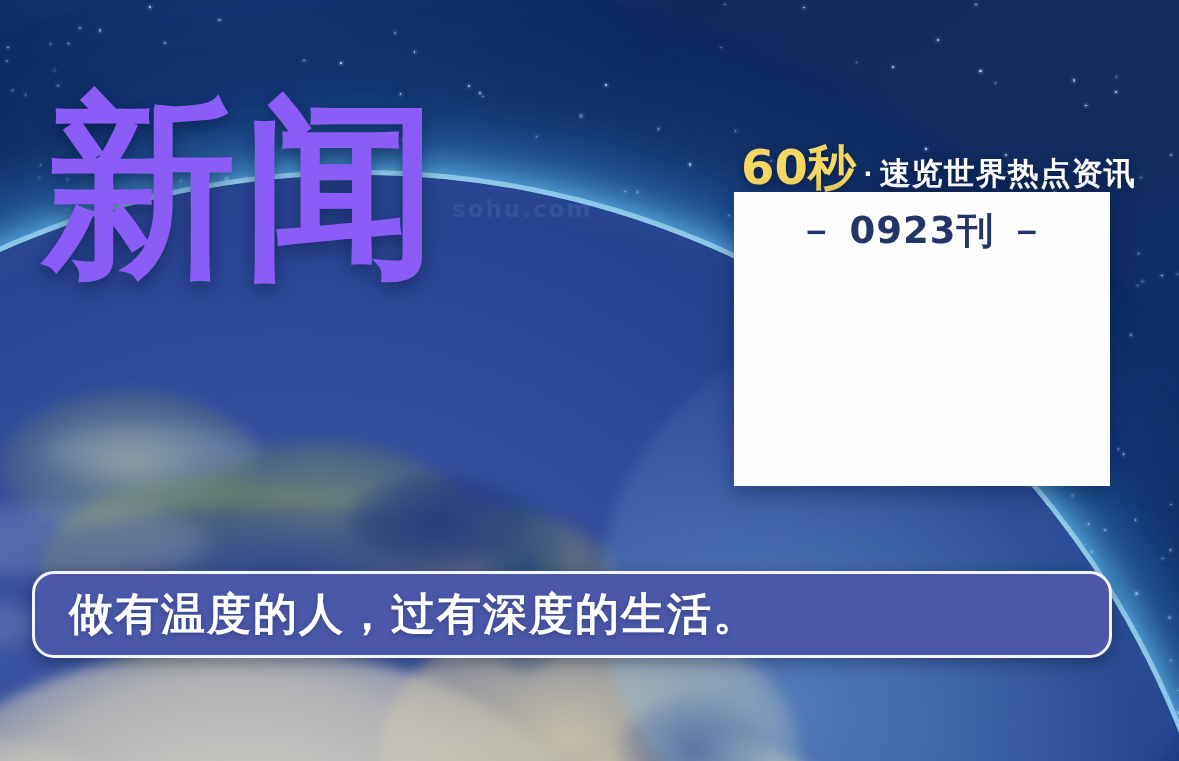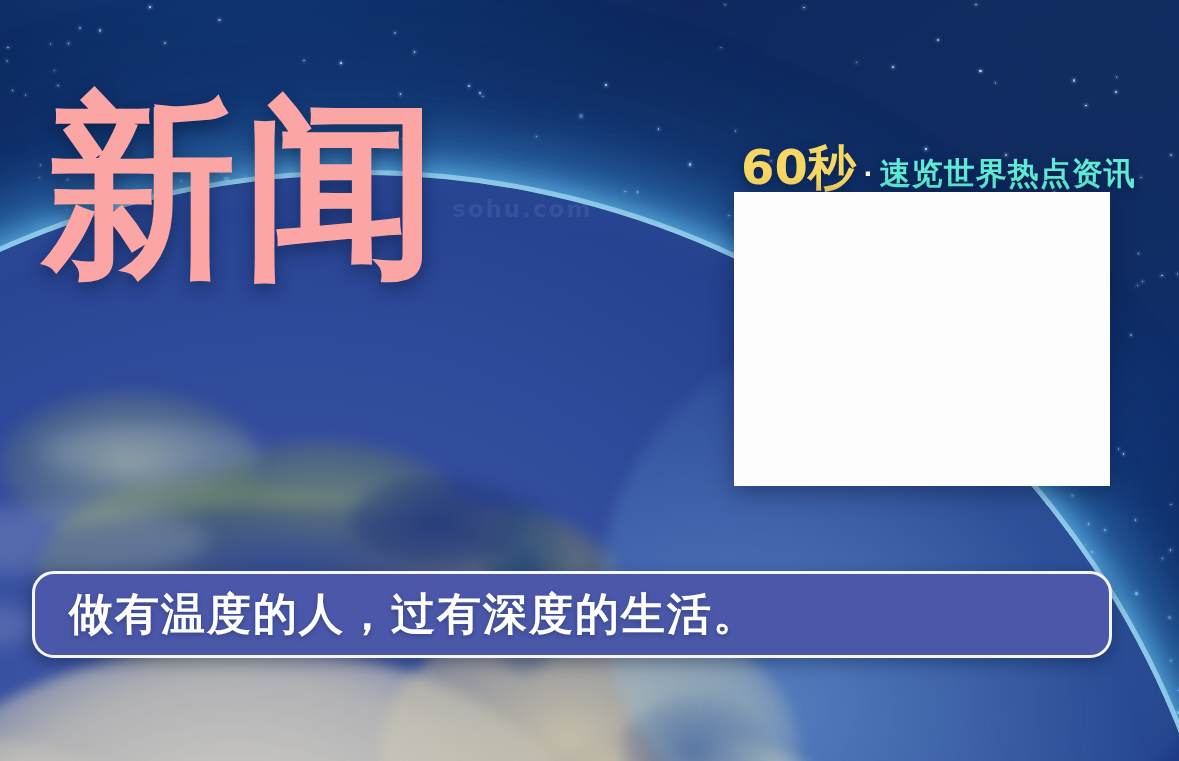--- a/index.html
+++ b/index.html
@@ -86,21 +86,21 @@
     line-height:.92;
     white-space:nowrap;
   }
   .t-jinri{
     font-size:185px;
     color:#f9e68f;
     text-shadow:0 6px 16px rgba(4,18,46,.45);
   }
   .t-xinwen{
     font-size:195px;
-    color:#fca5a5;
+    color:#8b5cf6;
     margin-top:6px;margin-left:-4px;
     text-shadow:0 6px 18px rgba(4,18,46,.45);
   }
 
   
   .date-pill{
     position:absolute;left:910px;top:65px;
     padding:4px 15px 6px;
     background:#fdfdfe;border-radius:9px;
     color:#21306b;font-size:25px;font-weight:700;
@@ -115,21 +115,21 @@
     display:flex;align-items:baseline;white-space:nowrap;
     text-shadow:0 3px 10px rgba(4,18,46,.5);
   }
   .tag-60{
     font-size:48px;font-weight:700;color:#f6d763;
     letter-spacing:0px;
     font-family:"DejaVu Sans","Liberation Sans",sans-serif;
   }
   .tag-dot{font-size:30px;color:#ffffff;margin:0 6px 0 8px;font-weight:700;}
   .tag-rest{
-    font-size:31px;font-weight:700;color:#5eead4;letter-spacing:1px;
+    font-size:31px;font-weight:700;color:#ffffff;letter-spacing:1px;
     font-family:"DejaVu Sans","Liberation Sans",sans-serif;
   }
 
   
   .info-card{
     position:absolute;left:734px;top:192px;
     width:376px;height:294px;
     background:#fdfdfd;
     box-shadow:0 6px 22px rgba(3,14,40,.38);
     display:flex;flex-direction:column;align-items:center;
@@ -381,19 +381,20 @@
   </div>
 
 
   <div class="tagline">
     <span class="tag-60">60秒</span>
     <span class="tag-dot">·</span>
     <span class="tag-rest">速览世界热点资讯</span>
   </div>
 
   <div class="info-card">
+    <div class="card-issue">－  0923刊 －</div>
   </div>
 
   <div class="slogan">
     <span>做有温度的人，过有深度的生活。</span>
   </div>
 
 </div>
 
 </body></html>

